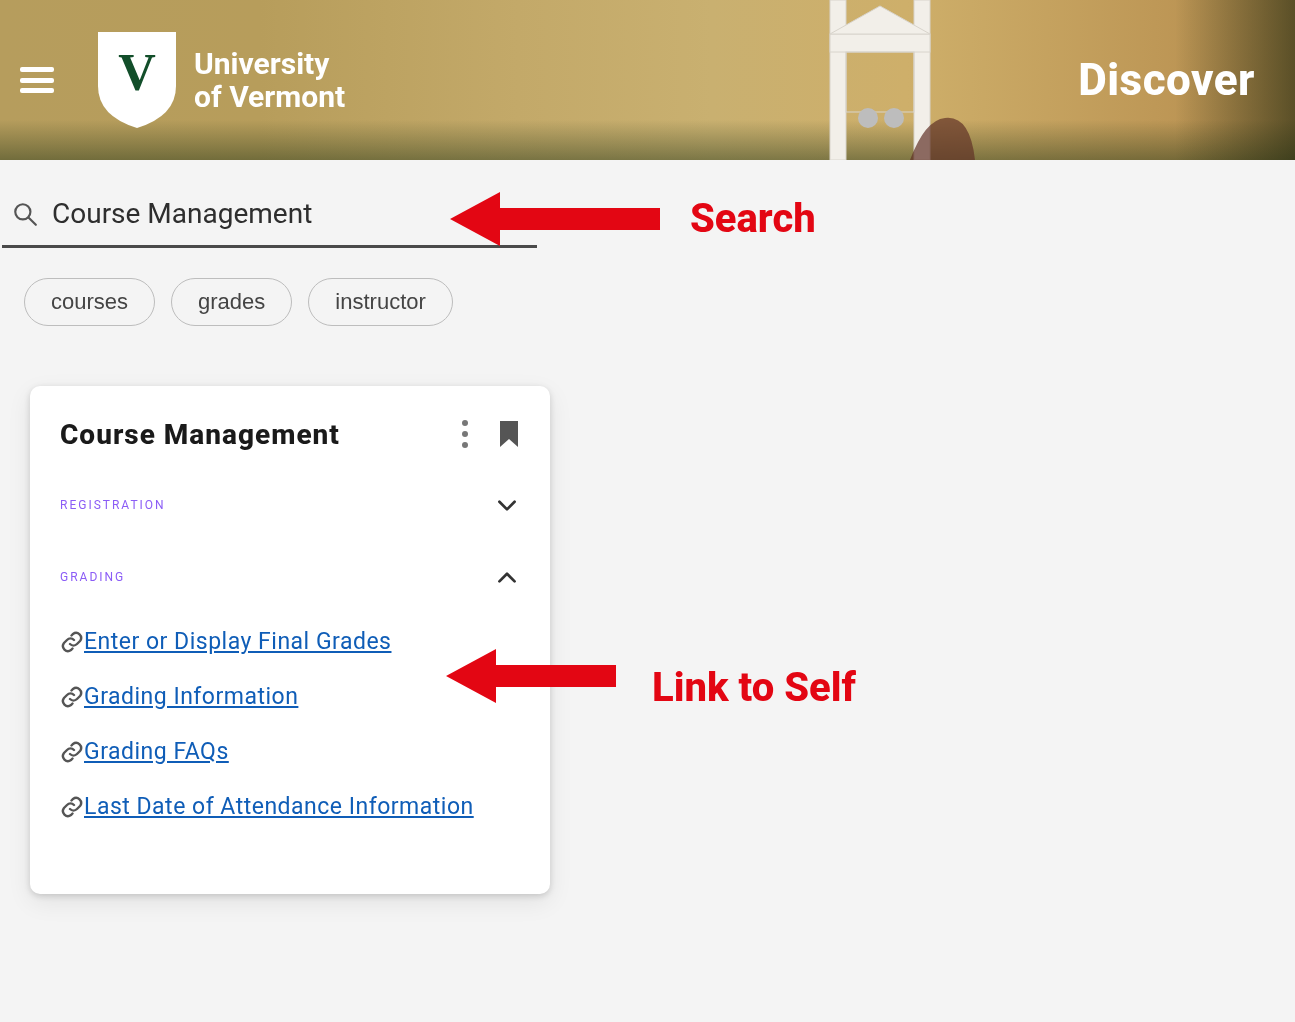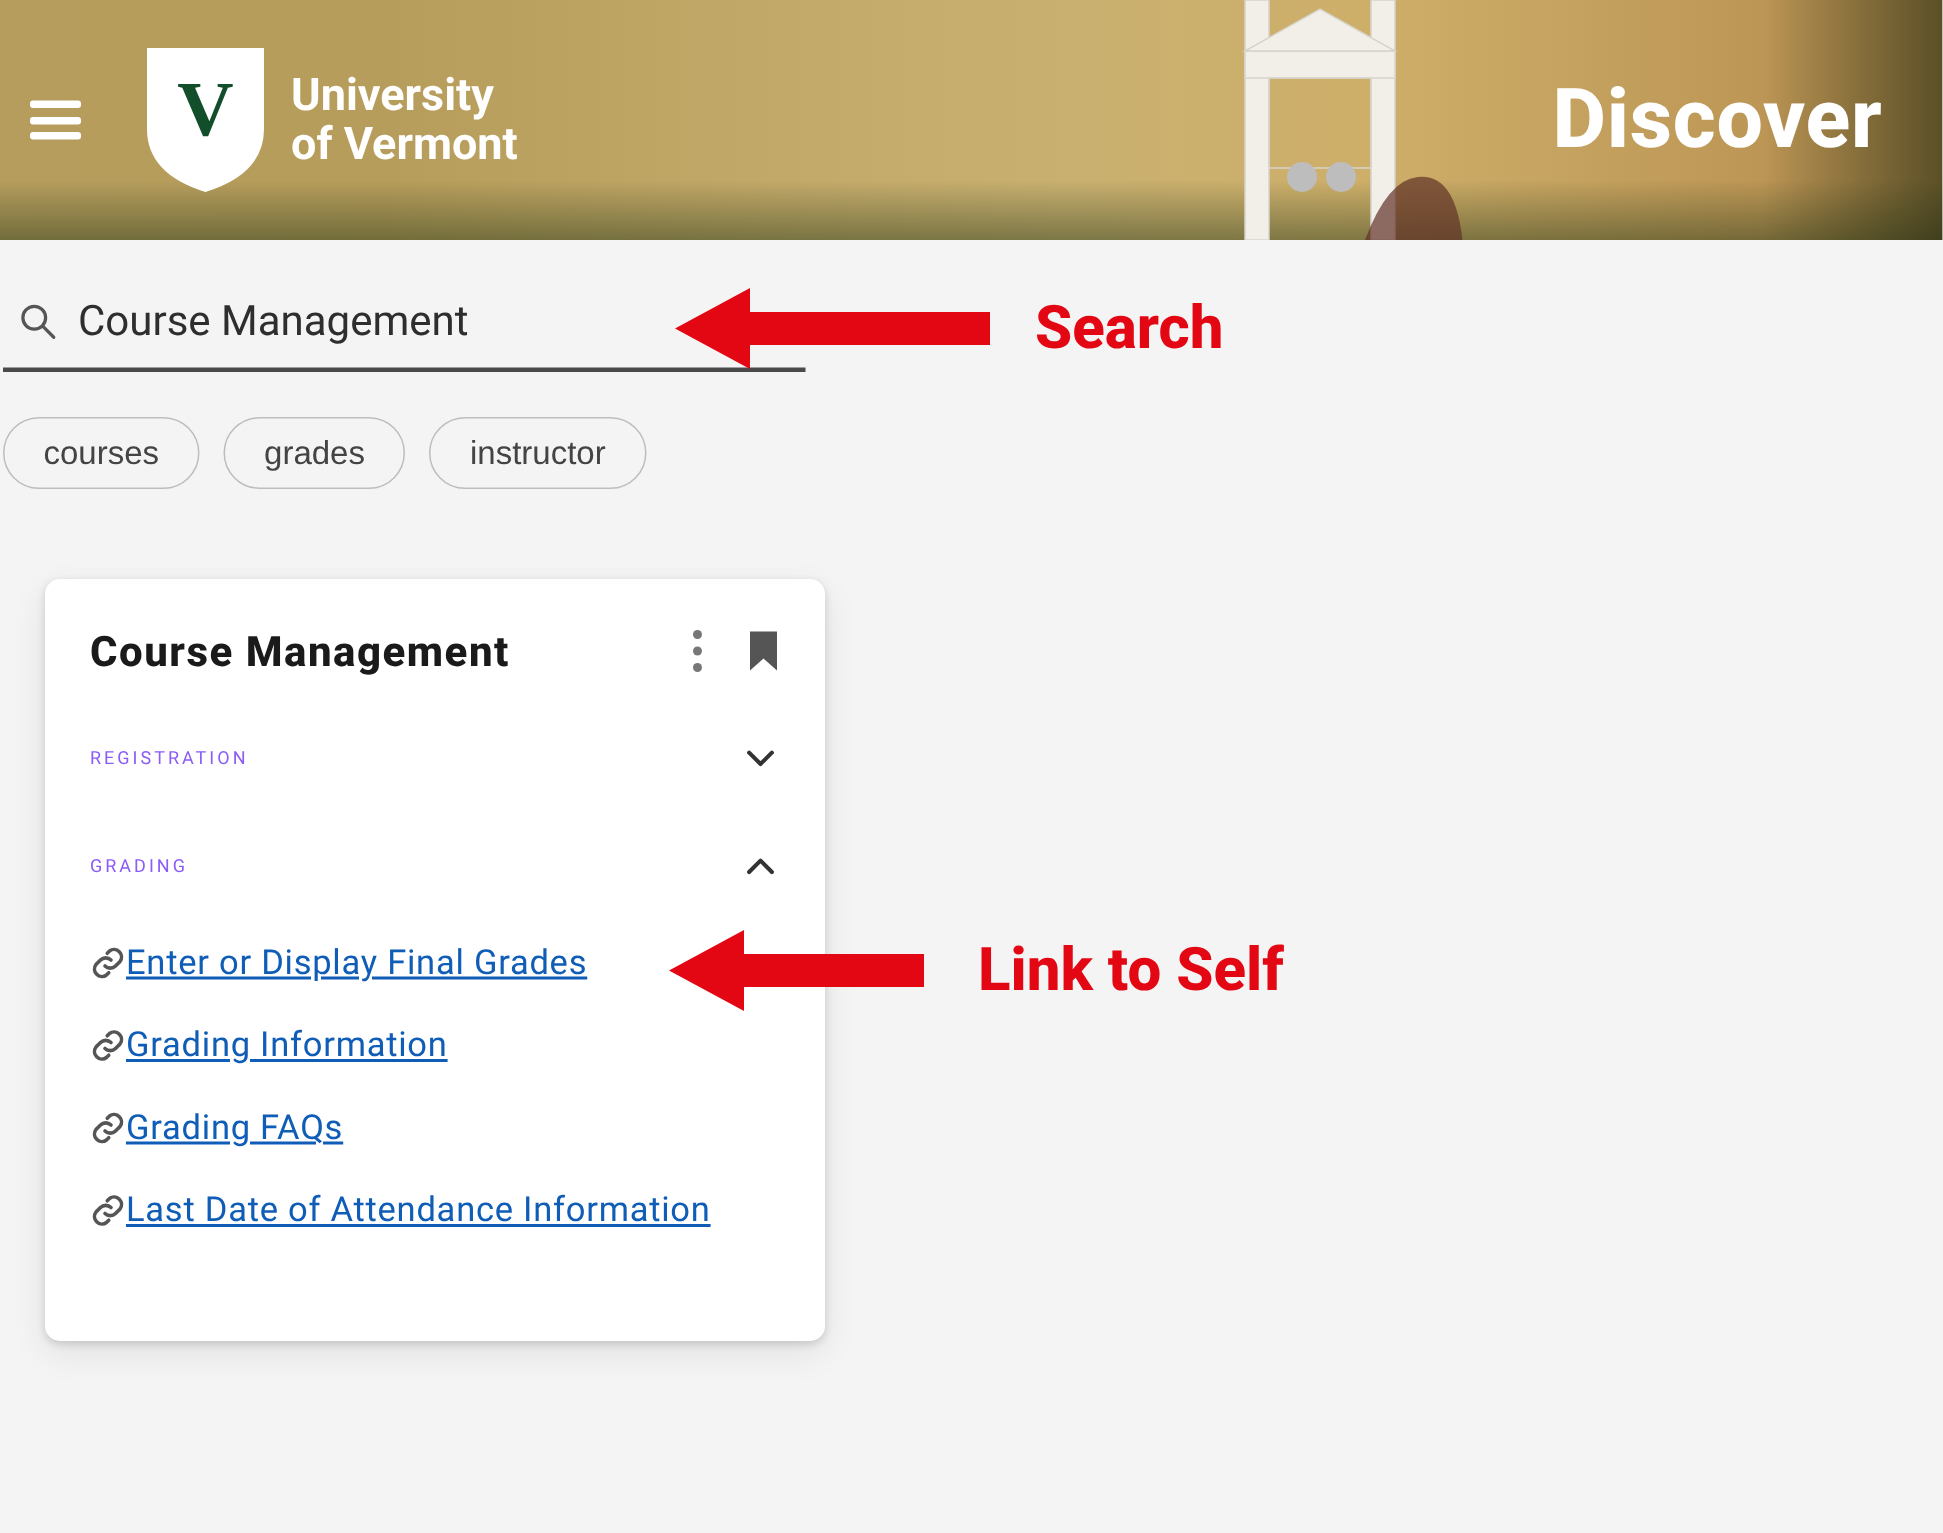--- a/index.html
+++ b/index.html
@@ -85,21 +85,21 @@
     gap: 14px;
     position: relative;
     z-index: 2;
   }
   .brand-text { font-size: 30px; line-height: 1.1; }
   .brand-text .line1 { display: block; font-weight: 700; }
   .brand-text .line2 { display: block; font-weight: 700; }
 
   .banner-discover {
     margin-left: auto;
-    font-size: 55px;
+    font-size: 44px;
     font-weight: 800;
     letter-spacing: 0.5px;
     position: relative;
     z-index: 2;
   }
 
   
   .search-row {
     display: flex;
     align-items: center;
@@ -120,21 +120,21 @@
     color: #2e2e2e;
     border: none; outline: none; background: transparent;
     width: 100%;
     font-family: inherit;
   }
 
   
   .chips {
     display: flex;
     gap: 16px;
-    padding: 30px 0 0 2px;
+    padding: 30px 0 0 24px;
   }
   .chip {
     border: 1.5px solid #bdbdbd;
     background: #fff0;
     border-radius: 999px;
     padding: 10px 26px;
     font-size: 22px;
     color: #444;
     cursor: pointer;
   }
@@ -205,24 +205,24 @@
   .annotation .label { font-size: 40px; line-height: 1.15; }
   .annotation svg { display: block; }
 
   .anno-search {
     top: 184px;
     left: 450px;
     width: 480px;
     display: flex; align-items: center; gap: 30px;
   }
   .anno-selfservice {
-    top: 612px;
+    top: 641px;
     left: 446px;
     width: 480px;
-    display: flex; align-items: center; gap: 36px;
+    display: flex; align-items: flex-end; gap: 36px;
   }
   .anno-selfservice .label { text-align: center; }
 
   .page { position: relative; }
 </style>
 </head>
 <body>
 
 <div class="page">
 

